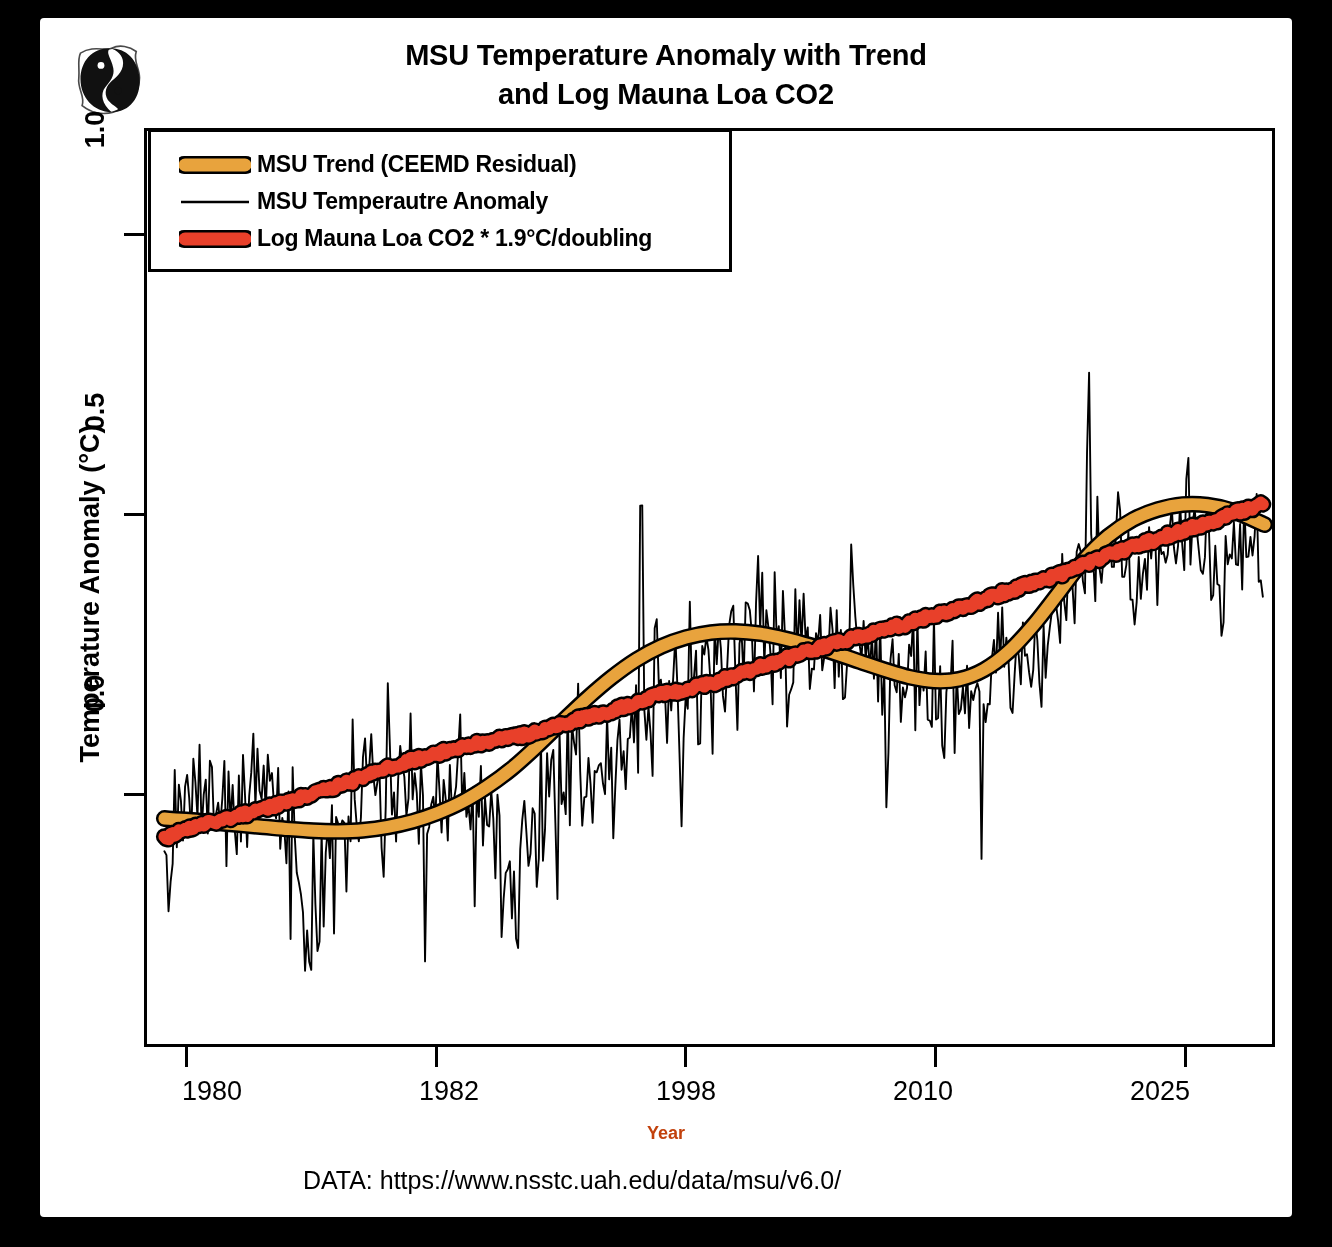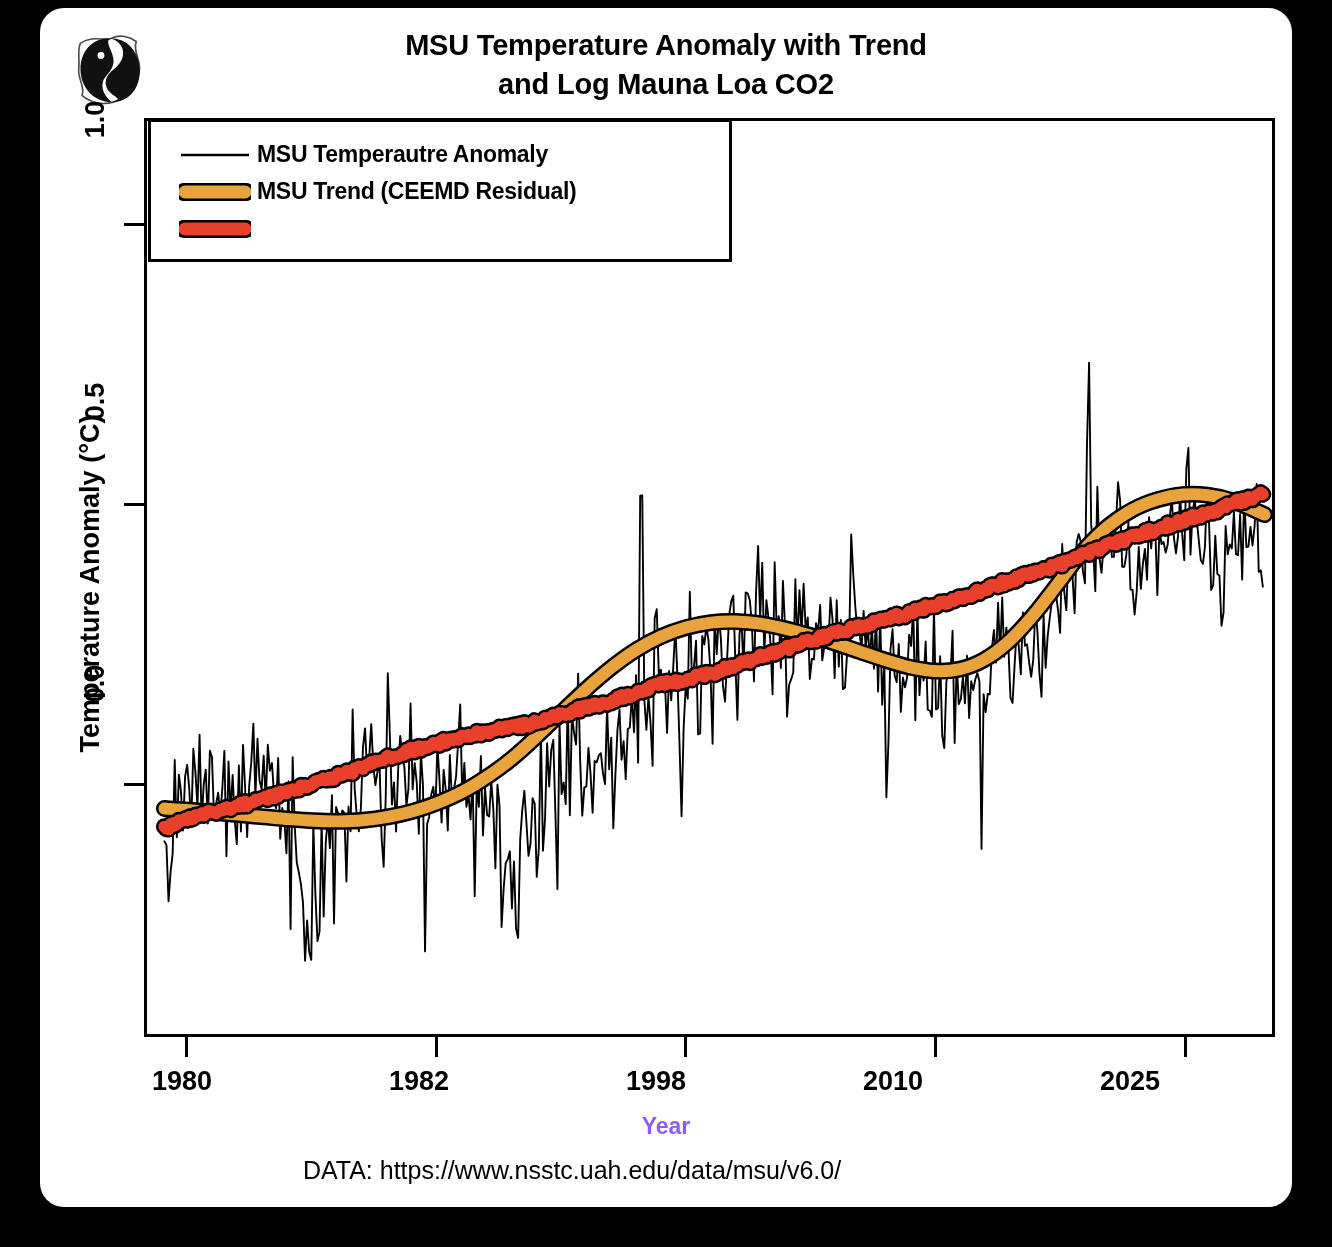--- a/index.html
+++ b/index.html
@@ -2,22 +2,22 @@
 <html><head>
 <meta charset="utf-8">
 <style>
   html,body{margin:0;padding:0;}
   body{
     width:1332px;height:1247px;background:#000000;
     font-family:"Liberation Sans",sans-serif;
     overflow:hidden;
   }
   #card{
-    position:absolute;left:40px;top:8px;width:1252px;height:1199px;
-    background:#ffffff;border-radius:24px;
+    position:absolute;left:40px;top:18px;width:1252px;height:1199px;
+    background:#ffffff;border-radius:4px;
   }
   #logo{position:absolute;left:25px;top:22px;width:90px;height:82px;}
   #title{
     position:absolute;left:0;top:18px;width:1252px;text-align:center;
     font-size:29px;font-weight:bold;color:#000;line-height:1.33;
     letter-spacing:-0.2px;
   }
   
   #plotframe{
     position:absolute;left:104px;top:110px;width:1131px;height:919px;
@@ -33,31 +33,31 @@
   .legrow{display:flex;align-items:center;height:37px;padding-left:22px;}
   .legkey{width:84px;flex:0 0 84px;display:flex;align-items:center;justify-content:center;}
   .legtxt{font-size:23px;font-weight:bold;color:#000;white-space:nowrap;letter-spacing:-0.3px;}
   
   .ytick{
     position:absolute;font-size:27px;font-weight:bold;color:#000;
     transform:rotate(-90deg);transform-origin:50% 50%;
     width:70px;text-align:center;
   }
   .xtick{
-    position:absolute;font-size:27px;font-weight:bold;color:#000;
-    width:120px;text-align:left;top:1058px;
+    position:absolute;font-size:27px;font-weight:normal;color:#000;
+    width:120px;text-align:center;top:1058px;
   }
   #ylabel{
     position:absolute;left:-150px;top:560px;width:400px;text-align:center;
     font-size:27px;font-weight:bold;color:#000;
     transform:rotate(-90deg);transform-origin:50% 50%;
   }
   #xlabel{
     position:absolute;left:0;top:1105px;width:1252px;text-align:center;
-    font-size:23px;font-weight:bold;color:#8b5cf6;
+    font-size:18px;font-weight:bold;color:#c2410c;
   }
   #caption{
     position:absolute;left:0;top:1148px;width:1064px;text-align:center;
     font-size:25px;color:#000;
   }
 </style>
 </head>
 <body>
 
 <div id="card">
@@ -99,42 +99,43 @@
           <line x1="0" y1="666.8353658536585" x2="0" y2="666.8353658536585" stroke="#000" stroke-width="3"></line>
           <line x1="0" y1="386.65243902439033" x2="0" y2="386.65243902439033" stroke="#000" stroke-width="3"></line>
           <line x1="0" y1="106.46951219512198" x2="0" y2="106.46951219512198" stroke="#000" stroke-width="3"></line>
         </g>
     </svg>
   </div>
 
   <div id="legend">
     <div class="legrow">
       <span class="legkey">
+        <svg width="72" height="22">
+            <line x1="5" y1="11" x2="67" y2="11" stroke="#000" stroke-width="18" stroke-linecap="round"></line>
+            <line x1="6" y1="11" x2="66" y2="11" stroke="#E8A33D" stroke-width="13" stroke-linecap="round"></line>
+          </svg>
+      </span>
+      <span class="legtxt">MSU Trend (CEEMD Residual)</span>
+    </div>
+    <div class="legrow">
+      <span class="legkey">
         <svg width="72" height="16">
             <line x1="2" y1="8" x2="70" y2="8" stroke="#000" stroke-width="2.4"></line>
           </svg>
       </span>
       <span class="legtxt">MSU Temperautre Anomaly</span>
     </div>
     <div class="legrow">
       <span class="legkey">
         <svg width="72" height="22">
             <line x1="5" y1="11" x2="67" y2="11" stroke="#000" stroke-width="18" stroke-linecap="round"></line>
-            <line x1="6" y1="11" x2="66" y2="11" stroke="#E8A33D" stroke-width="13" stroke-linecap="round"></line>
-          </svg>
-      </span>
-      <span class="legtxt">MSU Trend (CEEMD Residual)</span>
-    </div>
-    <div class="legrow">
-      <span class="legkey">
-        <svg width="72" height="22">
-            <line x1="5" y1="11" x2="67" y2="11" stroke="#000" stroke-width="18" stroke-linecap="round"></line>
             <line x1="6" y1="11" x2="66" y2="11" stroke="#E8402A" stroke-width="13" stroke-linecap="round"></line>
           </svg>
       </span>
+      <span class="legtxt">Log Mauna Loa CO2 * 1.9°C/doubling</span>
     </div>
   </div>
 
   <div class="ytick" style="left:20px;top:96px;">1.0</div>
   <div class="ytick" style="left:20px;top:378px;">0.5</div>
   <div class="ytick" style="left:20px;top:660px;">0.0</div>
 
   <div id="ylabel">Temperature Anomaly (°C)</div>
 
   <div class="xtick" style="left:112px;">1980</div>

